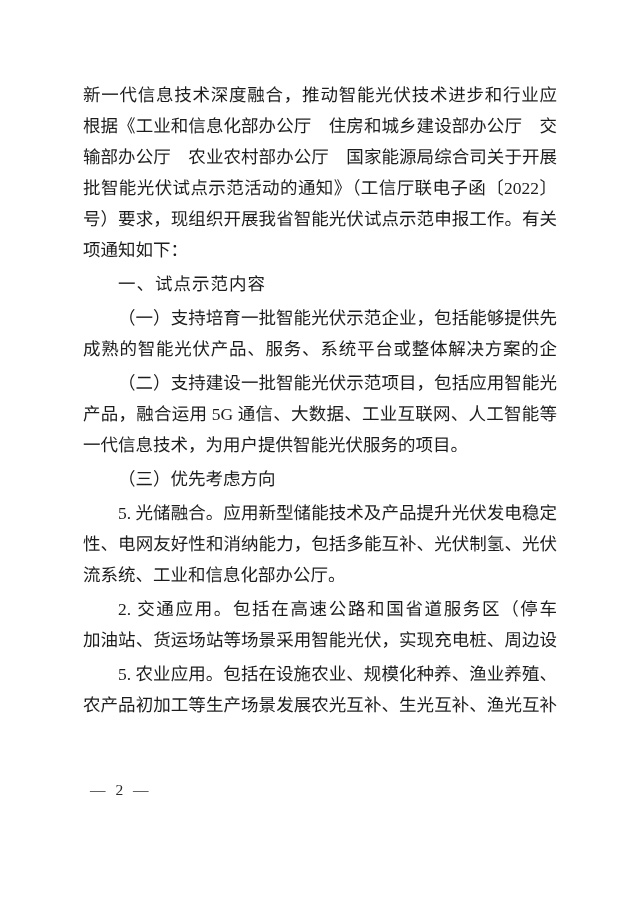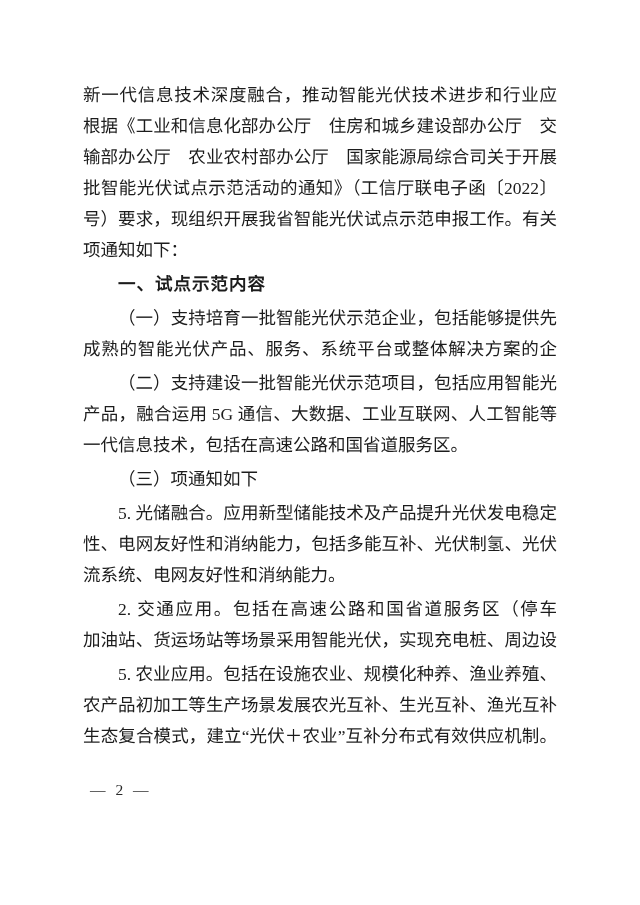--- a/index.html
+++ b/index.html
@@ -27,21 +27,21 @@
     color: #1c1c1c;
     text-align: justify;
     text-justify: inter-character;
     text-align-last: justify;
     overflow: hidden;
   }
   .line.short { text-align-last: left; }
   .line.indent { text-indent: 35px; }
   .para-start { margin-top: 3px; }
   .heading {
-    font-weight: 700;
+    font-weight: 400;
     font-family: "Liberation Sans", "DejaVu Sans", sans-serif;
     letter-spacing: 1px;
   }
   .footer {
     position: absolute;
     left: 90px; top: 781px;
     font-size: 15.5px;
     line-height: 18px;
     color: #2a2a2a;
     letter-spacing: 3px;
@@ -65,38 +65,37 @@
     <div class="line heading indent short para-start">一、试点示范内容</div>
 
     <div class="para">
       <div class="line full indent para-start">（一）支持培育一批智能光伏示范企业，包括能够提供先进、</div>
       <div class="line full">成熟的智能光伏产品、服务、系统平台或整体解决方案的企业。</div>
     </div>
 
     <div class="para">
       <div class="line full indent para-start">（二）支持建设一批智能光伏示范项目，包括应用智能光伏</div>
       <div class="line full">产品，融合运用 5G 通信、大数据、工业互联网、人工智能等新</div>
-      <div class="line short">一代信息技术，包括在高速公路和国省道服务区。</div>
+      <div class="line short">一代信息技术，为用户提供智能光伏服务的项目。</div>
     </div>
 
-    <div class="line indent short para-start">（三）项通知如下</div>
+    <div class="line indent short para-start">（三）优先考虑方向</div>
 
     <div class="para">
       <div class="line full indent para-start">5. 光储融合。应用新型储能技术及产品提升光伏发电稳定</div>
       <div class="line full">性、电网友好性和消纳能力，包括多能互补、光伏制氢、光伏直</div>
-      <div class="line short">流系统、电网友好性和消纳能力。</div>
+      <div class="line short">流系统、工业和信息化部办公厅。</div>
     </div>
 
     <div class="para">
       <div class="line full indent para-start">2. 交通应用。包括在高速公路和国省道服务区（停车场）、</div>
       <div class="line full">加油站、货运场站等场景采用智能光伏，实现充电桩、周边设施</div>
     </div>
 
     <div class="para">
       <div class="line full indent para-start">5. 农业应用。包括在设施农业、规模化种养、渔业养殖、</div>
       <div class="line full">农产品初加工等生产场景发展农光互补、生光互补、渔光互补等</div>
-      <div class="line full">生态复合模式，建立“光伏＋农业”互补分布式有效供应机制。</div>
     </div>
 
   </div>
 
   <div class="footer">— 2 —</div>
 </div>
 
 </body></html>

